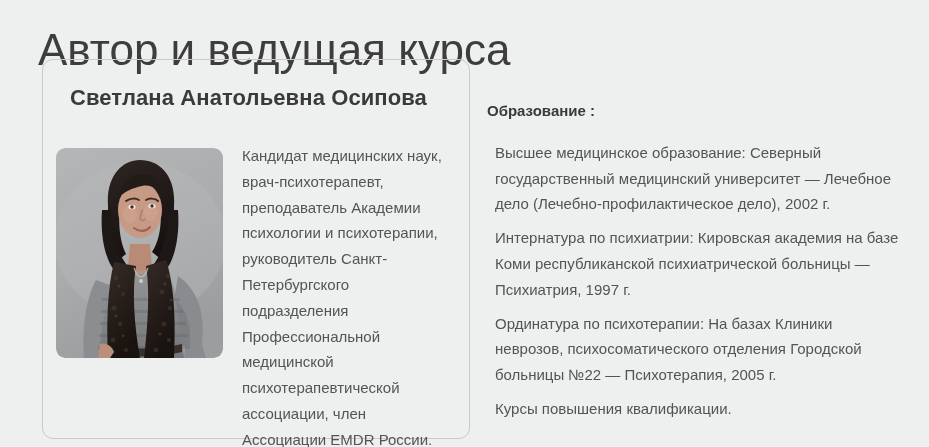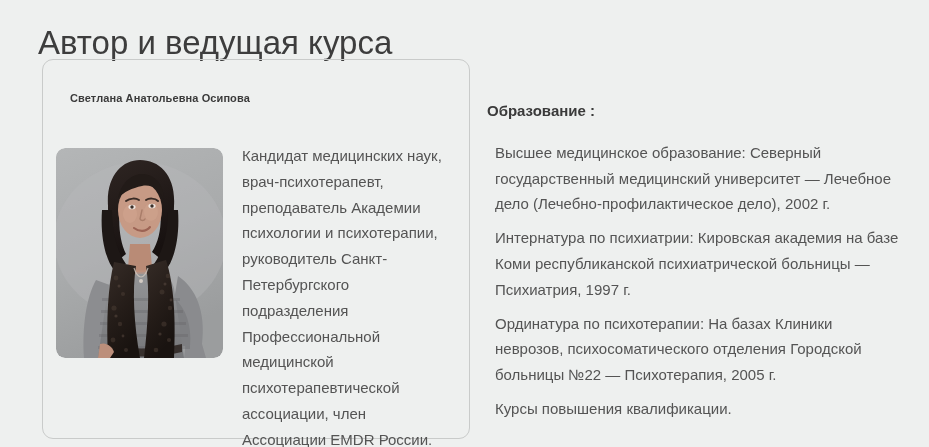--- a/index.html
+++ b/index.html
@@ -18,21 +18,21 @@
     position: relative;
     width: 929px;
     height: 447px;
   }
 
   
   .page-title {
     position: absolute;
     left: 38px;
     top: -2px;
-    font-size: 33px;
+    font-size: 44px;
     font-weight: 400;
     color: #3d3d3d;
     letter-spacing: 0px;
     line-height: 46px;
     white-space: nowrap;
   }
 
   
   .profile-card {
     position: absolute;
@@ -43,21 +43,21 @@
     border: 1px solid #c9cbca;
     border-radius: 11px;
     box-sizing: border-box;
     background: transparent;
   }
   .card-name {
     position: absolute;
     left: 27px;
     top: 27px;
     width: 380px;
-    font-size: 11px;
+    font-size: 22px;
     font-weight: bold;
     color: #3a3a3a;
     line-height: 22px;
     letter-spacing: 0.1px;
   }
 
   
   .photo-wrap {
     position: absolute;
     left: 13px;

